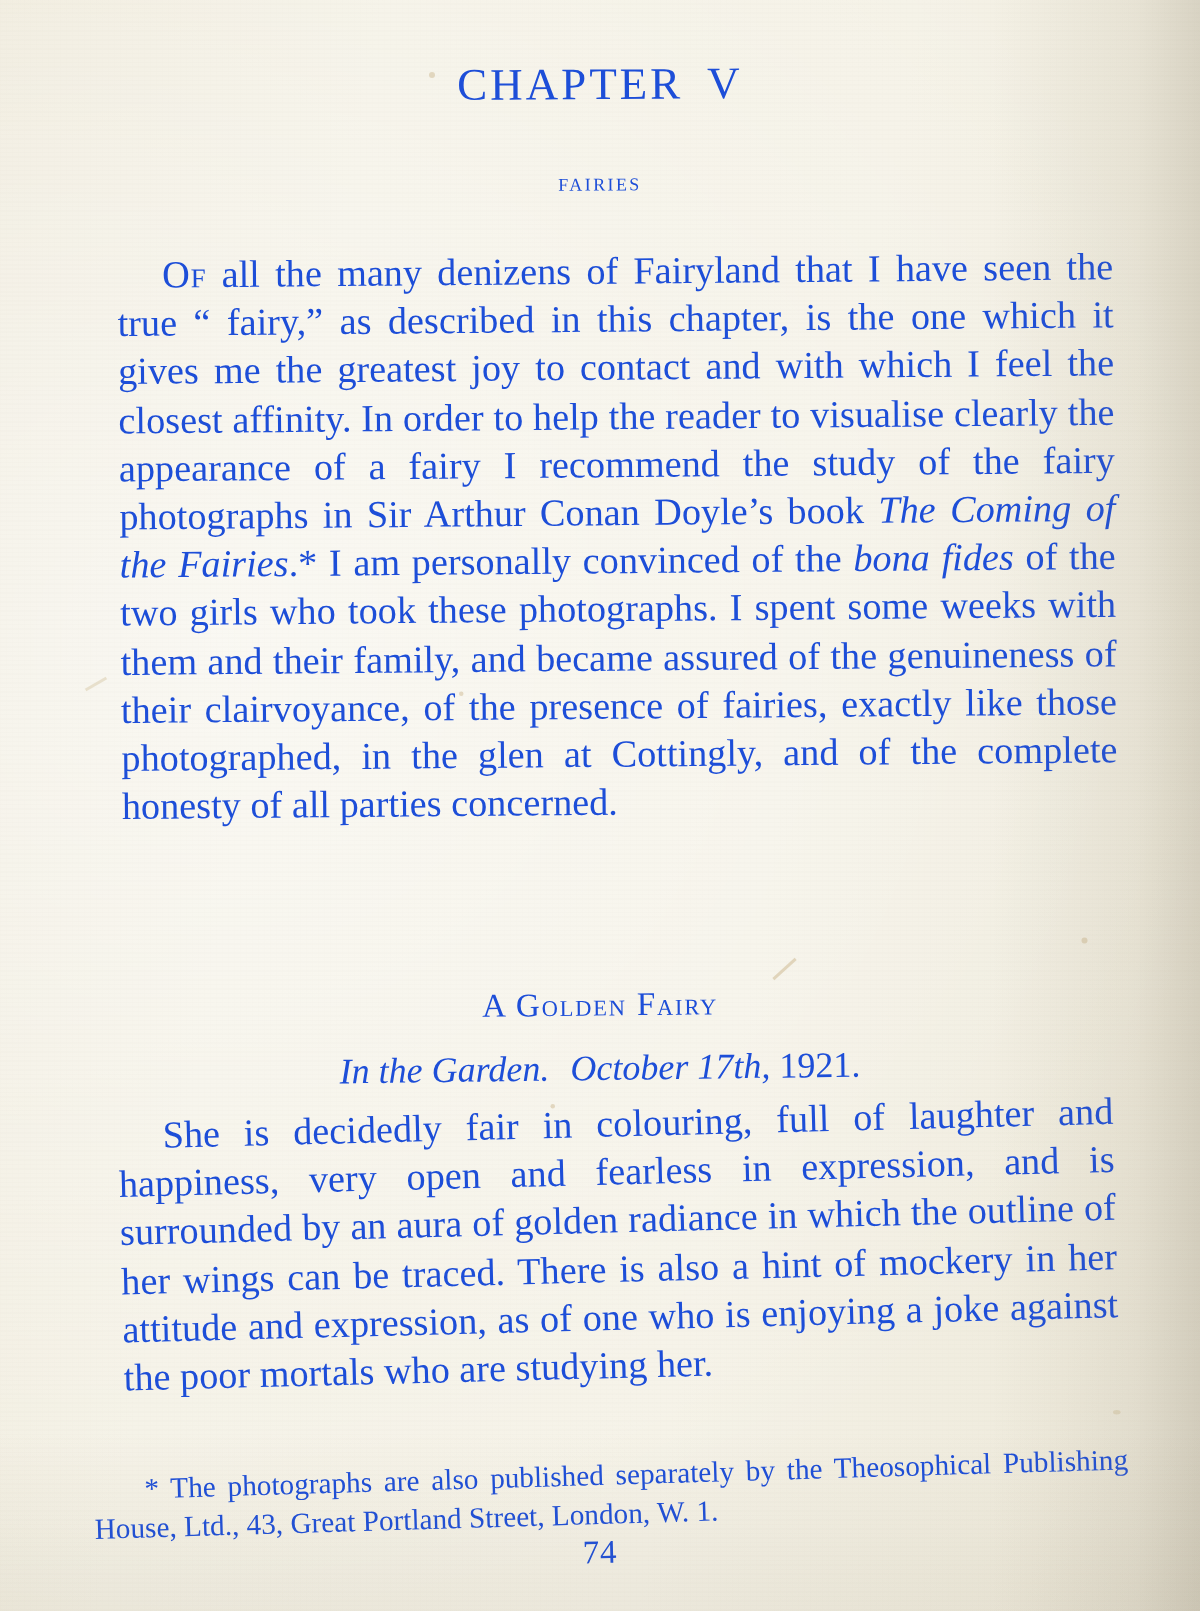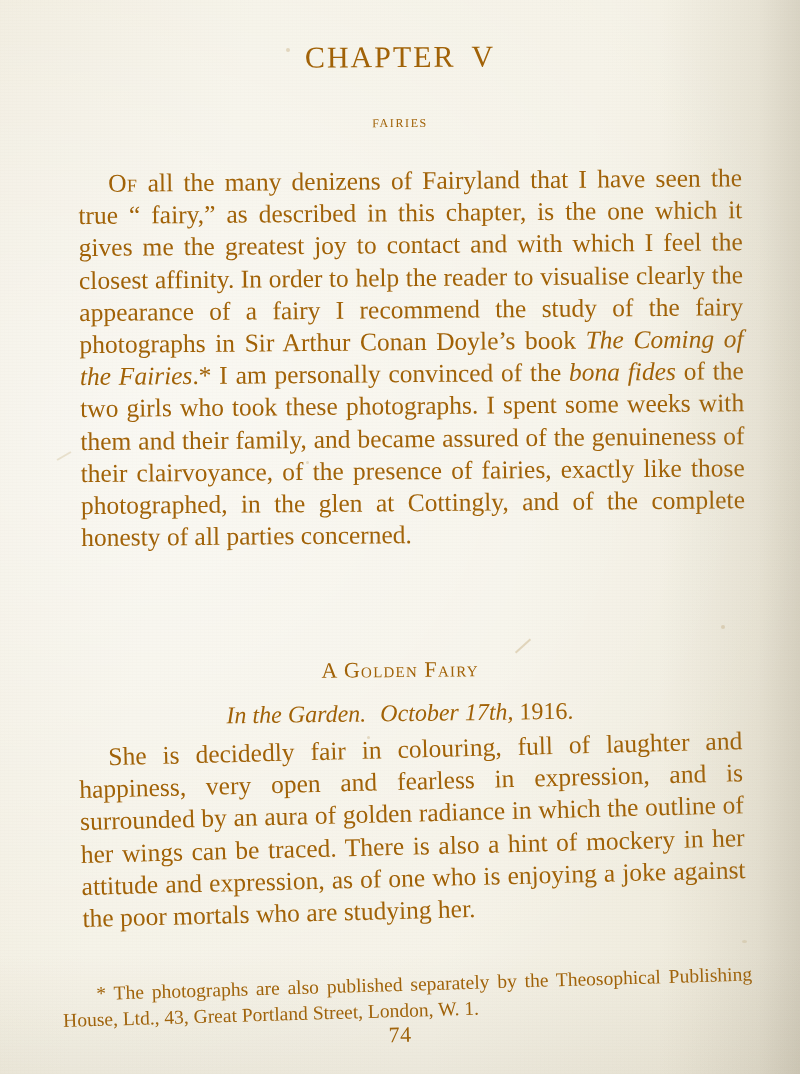--- a/index.html
+++ b/index.html
@@ -7,21 +7,21 @@
     padding: 0;
     background: #3a3a3a;
   }
   .page {
     position: relative;
     width: 800px;
     height: 1074px;
     overflow: hidden;
     background: #f3f0e3;
     font-family: "Liberation Serif", "DejaVu Serif", serif;
-    color: #a16207;
+    color: #1d4ed8;
   }
   
   .paper-tint {
     position: absolute;
     inset: 0;
     background:
       radial-gradient(140% 100% at 18% 40%, rgba(255,255,255,0.55) 0%, rgba(255,255,255,0.0) 62%),
       linear-gradient(100deg, #efeadb 0%, #f4f1e5 26%, #f5f2e7 62%, #efebdd 88%, #e7e3d5 100%);
     pointer-events: none;
   }
@@ -173,21 +173,21 @@
     <div class="block section-label">FAIRIES</div>
 
     <div class="block para para-1">
       <span class="indent"></span><span class="smallcap-lead">Of</span><span> all the many denizens of Fairyland that I have seen the true “ fairy,” as described in this chapter, is the one which it gives me the greatest joy to contact and with which I feel the closest affinity.  In order to help the reader to visualise clearly the appearance of a fairy I recommend the study of the fairy photographs in Sir Arthur Conan Doyle’s book </span><i>The Coming of the Fairies</i><span>.*  I am personally convinced of the </span><i>bona fides</i><span> of the two girls who took these photographs.  I spent some weeks with them and their family, and became assured of the genuineness of their clairvoyance, of the presence of fairies, exactly like those photographed, in the glen at Cottingly, and of the complete honesty of all parties concerned.</span>
     </div>
 
     <div class="block subhead">A Golden Fairy</div>
 
     <div class="block dateline">
       <span>In the Garden.</span><span class="gap"></span><span>October 17th,</span>
-      <span class="roman">1916.</span>
+      <span class="roman">1921.</span>
     </div>
 
     <div class="block para para-2">
       <span class="indent"></span><span>She is decidedly fair in colouring, full of laughter and happiness, very open and fearless in expression, and is surrounded by an aura of golden radiance in which the outline of her wings can be traced.  There is also a hint of mockery in her attitude and expression, as of one who is enjoying a joke against the poor mortals who are studying her.</span>
     </div>
 
     <div class="block footnote">
       <span class="fn-indent"></span><span>*</span>
       <span>The photographs are also published separately by the Theosophical Publishing House, Ltd., 43, Great Portland Street, London, W. 1.</span>
     </div>

